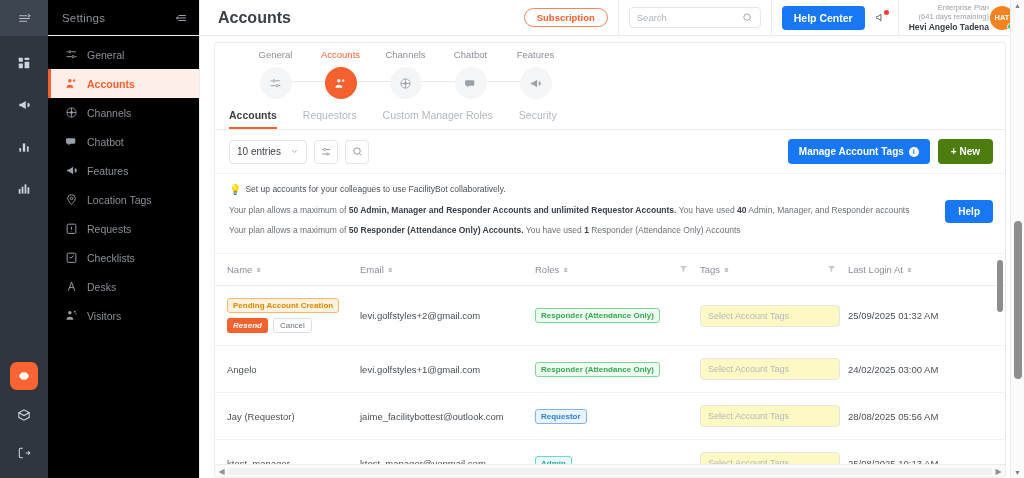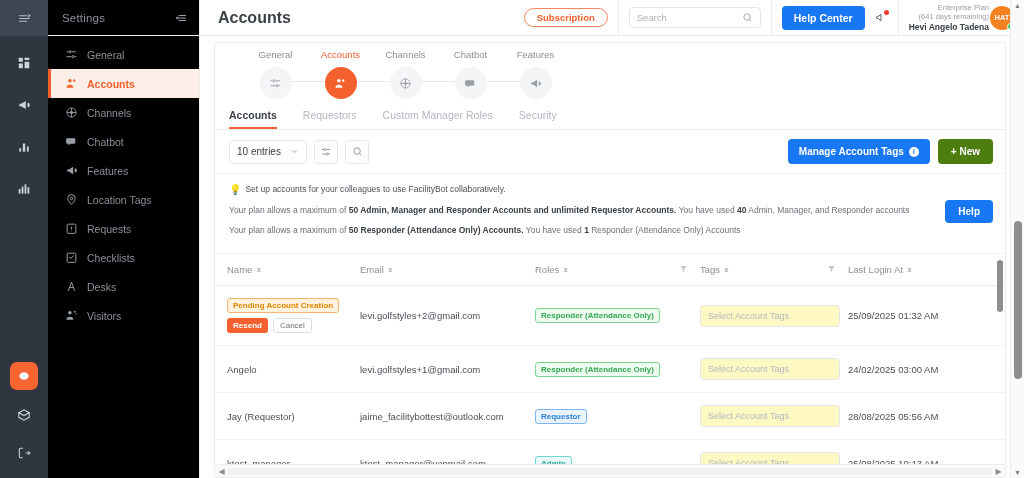--- a/index.html
+++ b/index.html
@@ -162,21 +162,21 @@
   .col-role { width: 165px; }
   .col-tags { width: 148px; }
   .col-login { width: auto; }
 
   .badge { display: inline-block; border-radius: 3px; font-size: 8px; padding: 2px 5px; font-weight: bold; }
   .badge-pending { background: #fff3e0; border: 1px solid #f7b76a; color: #e08600; }
   .badge-resp { background: #eefbf0; border: 1px solid #7dd694; color: #36a852; }
   .badge-req { background: #eaf4ff; border: 1px solid #7cb6f0; color: #2a7fd4; }
   .badge-admin { background: #e8fbfa; border: 1px solid #6fd6cf; color: #2aa79f; }
   .mini-btns { display: flex; gap: 5px; margin-top: 5px; }
-  .btn-resend { background: #f4602e; color: #fff; border: none; border-radius: 3px; font-size: 8px; padding: 3px 6px; cursor: pointer; font-weight: bold; font-family: inherit; }
+  .btn-resend { background: #f4602e; color: #fff; border: none; border-radius: 3px; font-size: 8px; padding: 3px 6px; cursor: pointer; font-weight: bold; font-family: inherit; font-style: italic; }
   .btn-cancel { background: #fff; color: #6b7177; border: 1px solid #dcdfe3; border-radius: 3px; font-size: 8px; padding: 0 6px; cursor: pointer; font-family: inherit; }
   .tag-input {
     width: 140px; height: 22px; border: 1px solid #e4e6e9; border-radius: 4px;
     font-size: 9px; color: #3b4149; padding: 0 7px; outline: none; font-family: inherit; background: #fef9c3;
   }
   .tag-input::placeholder { color: #b3b8bf; }
 
   
   .vsb-inner { position: absolute; right: 2px; top: 6px; width: 6px; bottom: 18px; }
   .vsb-inner .thumb { width: 6px; height: 52px; background: #8e8e8e; border-radius: 3px; }

